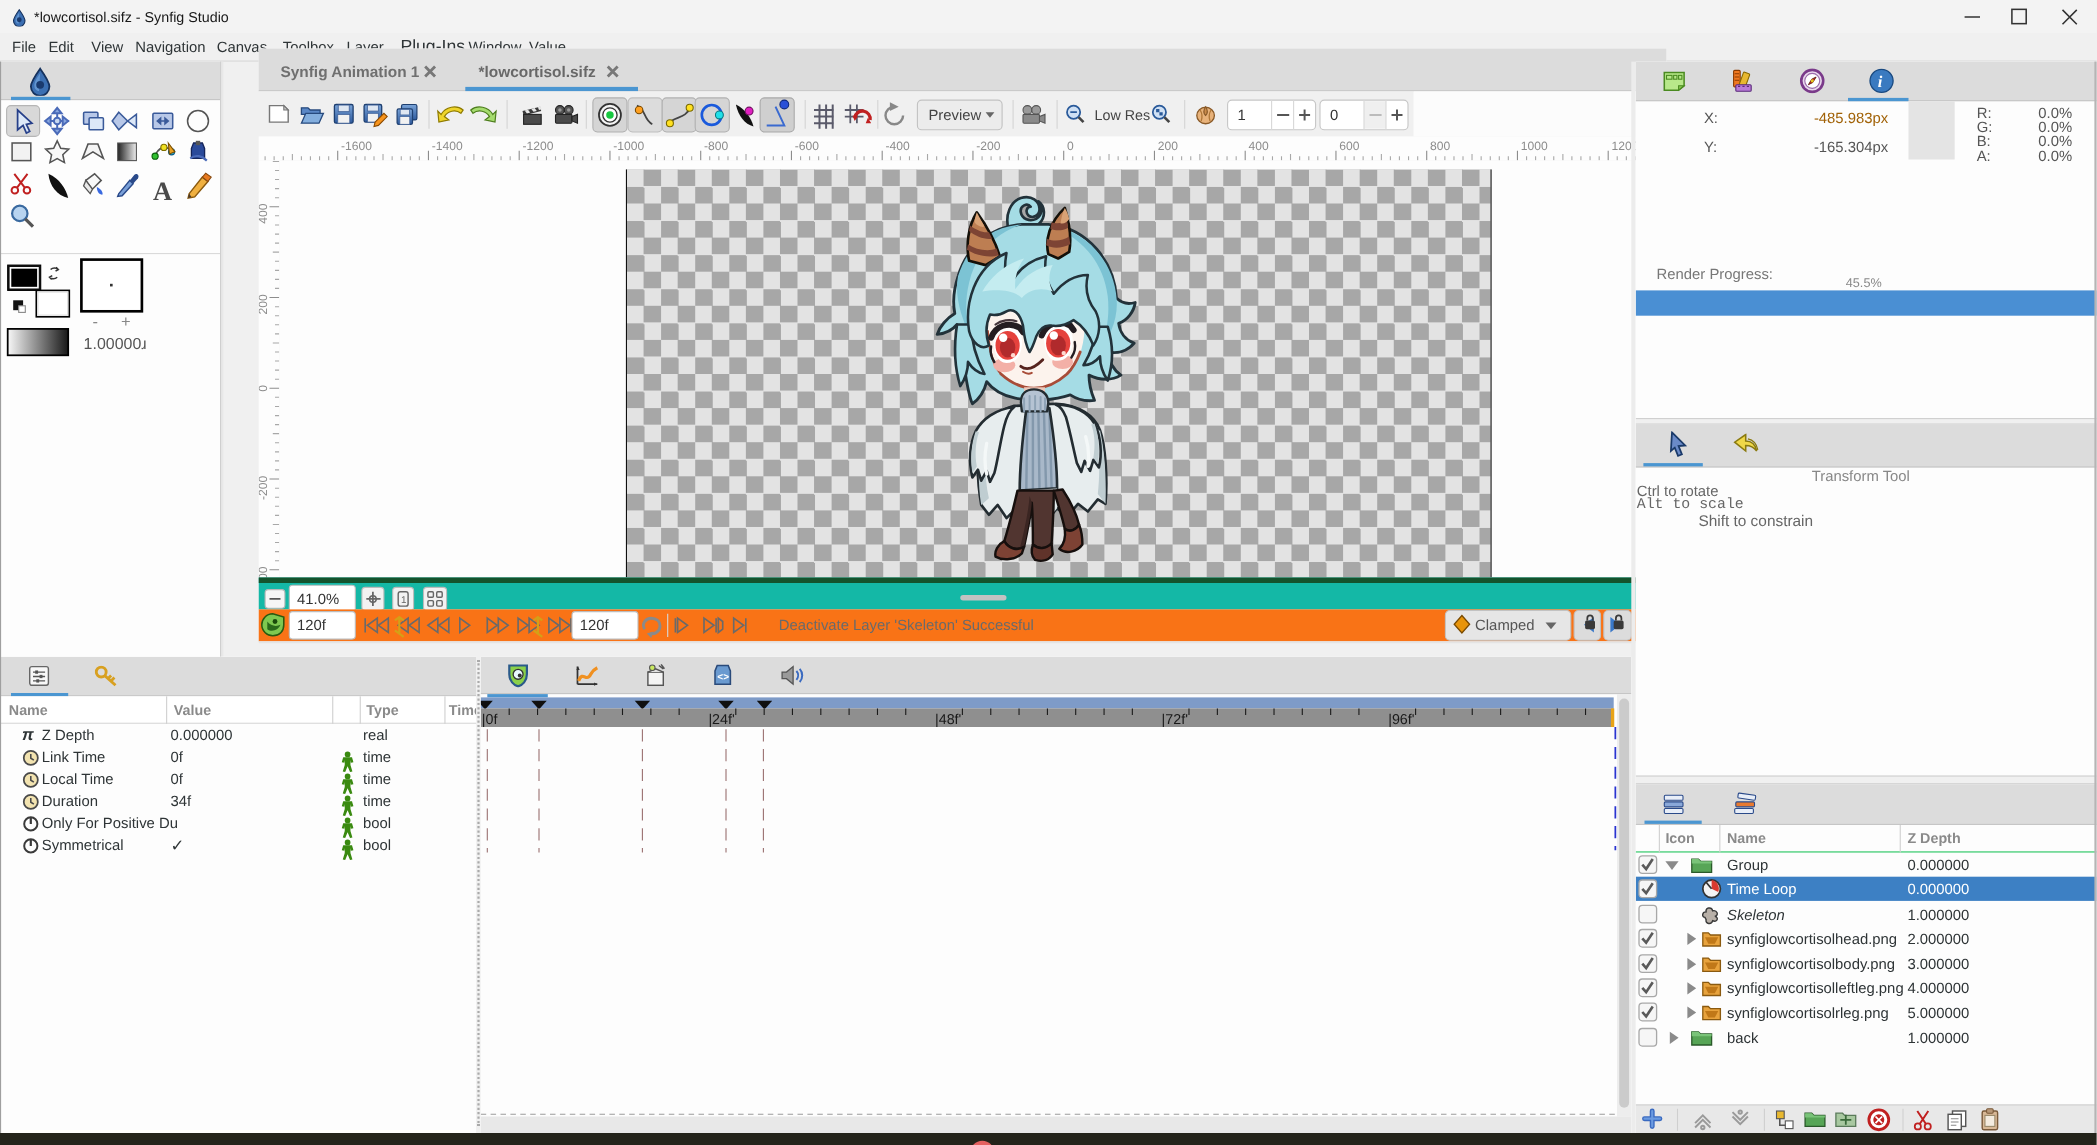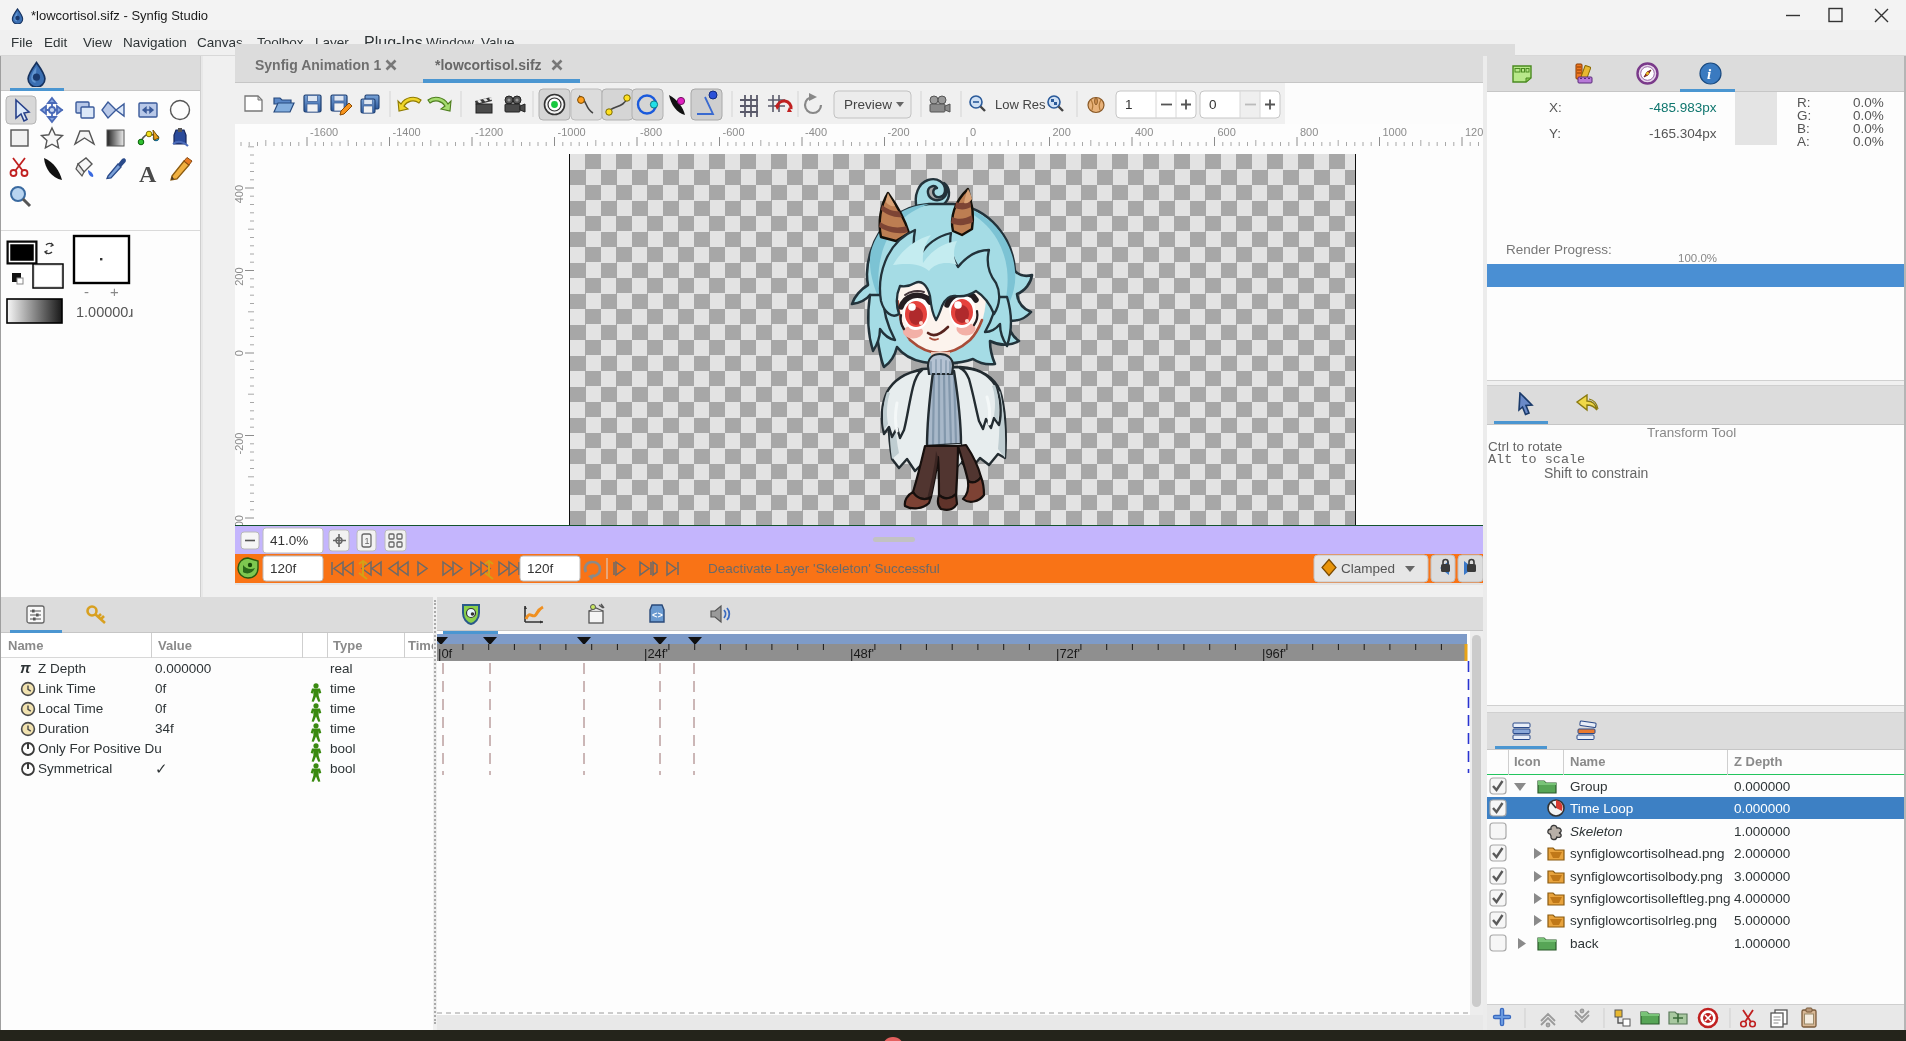--- a/index.html
+++ b/index.html
@@ -678,21 +678,21 @@
 <path d="M131 308 C132 316 130 322 126 326 C132 331 142 329 147 322 C147 315 146 309 144 304 C141 309 136 311 131 308 Z" fill="#7d4234" stroke="#160f0d" stroke-width="2.2"></path>
 </g>
 </svg>
 </div>
   </div>
 
   <div class="abs" style="left:1268px;top:102px;width:12px;height:379px;background:#ececec;">
     <div class="abs" style="left:2.5px;top:213px;width:7px;height:41px;background:#b4b4b4;border-radius:4px;"></div>
   </div>
 
-  <div class="abs" style="left:0;top:481px;width:1280px;height:29px;background:#c4b5fd;border-top:1px solid #14532d;" id="zoomrow">
+  <div class="abs" style="left:0;top:481px;width:1280px;height:29px;background:#14b8a6;border-top:5px solid #14532d;" id="zoomrow">
         <svg width="1280" height="29" viewBox="0 0 1280 29" style="position:absolute;left:0;top:0;">
 <rect x="6" y="6" width="18" height="17" rx="3" fill="#f6f6f6" stroke="#b8b8b8"></rect>
           <line x1="10" y1="14.5" x2="20" y2="14.5" stroke="#555" stroke-width="1.6"></line>
 <rect x="28" y="2" width="60" height="25" rx="3" fill="#fff" stroke="#bcbcbc"></rect>
           <text x="35" y="19" font-size="13.5" fill="#333" font-family="Liberation Sans">41.0%</text>
 <rect x="94" y="4" width="20" height="21" rx="3" fill="#f2f2f2" stroke="#bbb"></rect>
           <path d="M104 8 v13 M98 14.5 h13" stroke="#666" stroke-width="1.6"></path>
           <circle cx="104" cy="14.5" r="3" fill="none" stroke="#666" stroke-width="1.4"></circle>
 <rect x="122" y="4" width="19" height="21" rx="3" fill="#f2f2f2" stroke="#bbb"></rect>
           <rect x="127" y="8" width="9" height="13" rx="2" fill="none" stroke="#666" stroke-width="1.3"></rect>
@@ -790,34 +790,34 @@
         <circle cx="11.5" cy="11.5" r="6.8" fill="#fff" stroke="#9a6aaa" stroke-width="1"></circle>
         <path d="M8 15 L11 10 L15 8 L12 13 Z" fill="#c83020" stroke="#5a1a10" stroke-width=".8"></path>
         <circle cx="11.5" cy="11.5" r="1.4" fill="#e8c820"></circle>
       </svg>
   <svg class="abs" style="left:212px;top:6px;" width="23" height="23" viewBox="0 0 23 23">
         <circle cx="11.5" cy="11.5" r="10.5" fill="#3a7ac0" stroke="#1a4a80" stroke-width="1.2"></circle>
         <text x="8" y="17" font-size="15" font-style="italic" font-weight="bold" fill="#fff" font-family="Liberation Serif">i</text>
       </svg>
   <div class="ul abs" style="left:193px;top:33px;width:55px;"></div>
   <div class="txt" style="left:62px;top:44px;font-size:13.5px;color:#555;">X:</div>
-  <div class="txt" style="left:162px;top:44px;font-size:13.5px;color:#0f766e;width:65px;">-485.983px</div>
+  <div class="txt" style="left:162px;top:44px;font-size:13.5px;color:#a16207;width:65px;">-485.983px</div>
   <div class="txt" style="left:62px;top:70px;font-size:13.5px;color:#555;">Y:</div>
   <div class="txt" style="left:162px;top:70px;font-size:13.5px;color:#555;">-165.304px</div>
   <div class="abs" style="left:248px;top:36px;width:42px;height:53px;background:#e4e4e4;"></div>
   <div class="txt" style="left:310px;top:39px;font-size:13.5px;color:#555;">R:</div>
       <div class="txt" style="left:366px;top:39px;font-size:13.5px;color:#555;">0.0%</div>
   <div class="txt" style="left:310px;top:52px;font-size:13.5px;color:#555;">G:</div>
       <div class="txt" style="left:366px;top:52px;font-size:13.5px;color:#555;">0.0%</div>
   <div class="txt" style="left:310px;top:65px;font-size:13.5px;color:#555;">B:</div>
       <div class="txt" style="left:366px;top:65px;font-size:13.5px;color:#555;">0.0%</div>
   <div class="txt" style="left:310px;top:78px;font-size:13.5px;color:#555;">A:</div>
       <div class="txt" style="left:366px;top:78px;font-size:13.5px;color:#555;">0.0%</div>
   <div class="txt" style="left:19px;top:186px;font-size:13.5px;color:#777;">Render Progress:</div>
-  <div class="txt" style="left:191px;top:196px;font-size:11.5px;color:#888;">100.0%</div>
+  <div class="txt" style="left:191px;top:196px;font-size:11.5px;color:#888;">45.5%</div>
   <div class="abs" style="left:0;top:208px;width:419px;height:23px;background:#4a8fd3;"></div>
 
   <div class="abs" style="left:0;top:324px;width:419px;height:6px;background:#f0f0f0;border-top:1px solid #d0d0d0;border-bottom:1px solid #d0d0d0;"></div>
 
   <div class="tabbar abs" style="left:0;top:330px;width:419px;height:39px;"></div>
   <svg class="abs" style="left:29px;top:336px;" width="20" height="26" viewBox="0 0 20 26">
         <path d="M4 1 L16 13 L10 13.5 L13 21 L9.5 22.5 L6.5 15 L3 18 Z" fill="#6a8ac8" stroke="#1a3a6a" stroke-width="1.6"></path>
       </svg>
   <svg class="abs" style="left:88px;top:338px;" width="24" height="22" viewBox="0 0 24 22">
         <g transform="scale(-1,1) translate(-24,0)">

